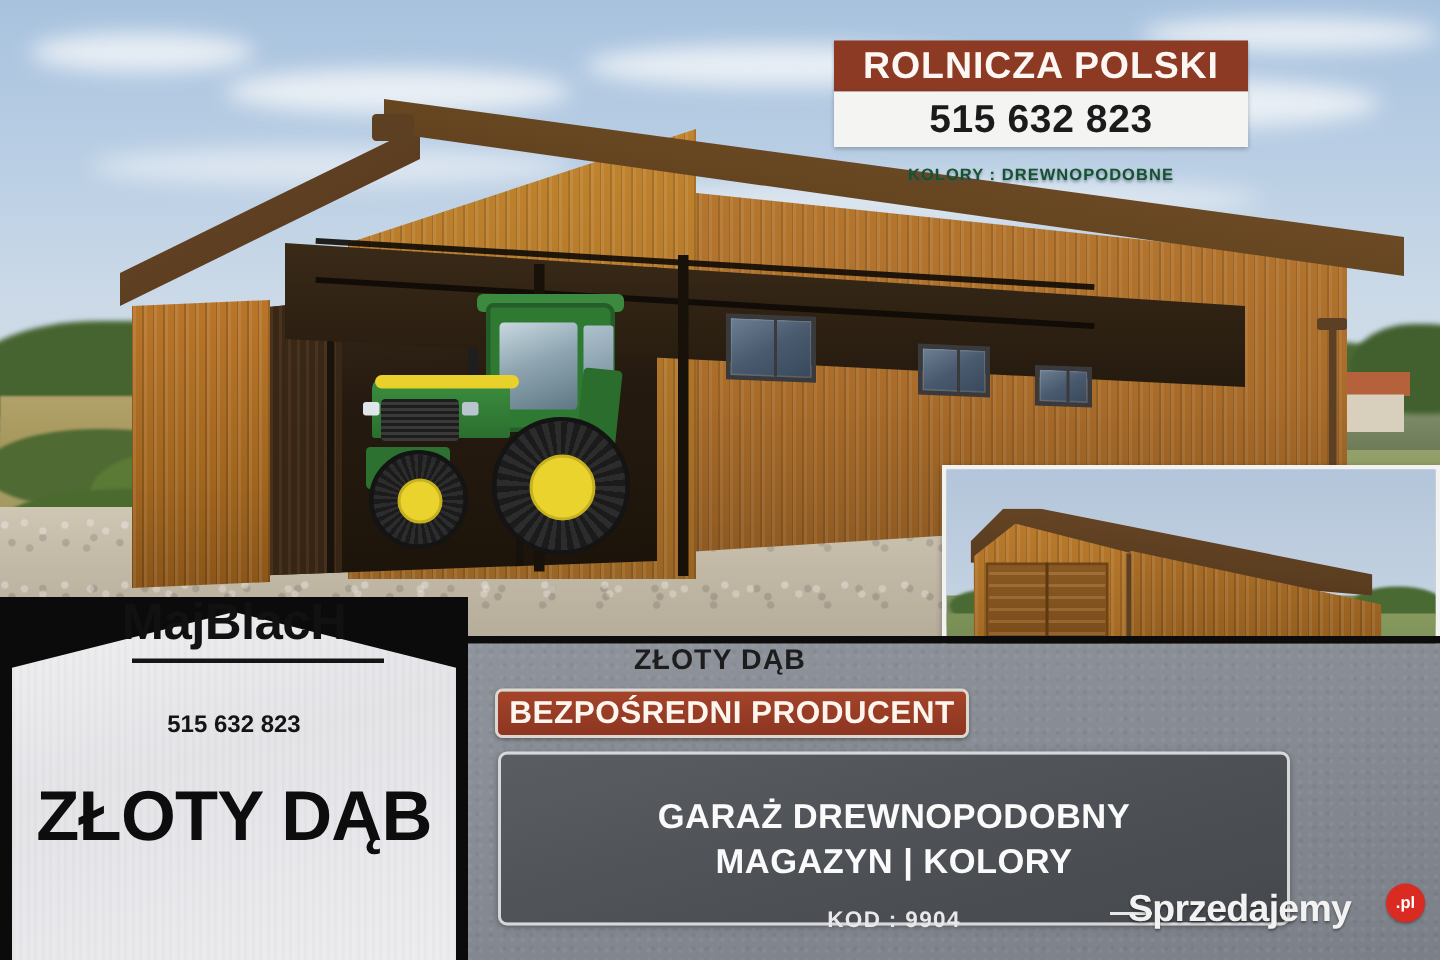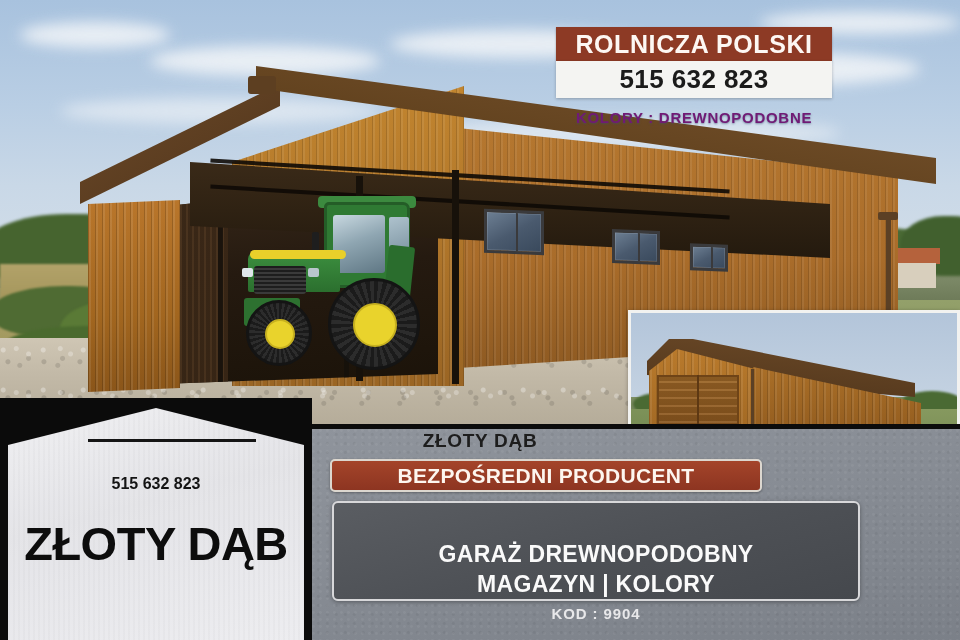--- a/index.html
+++ b/index.html
@@ -270,21 +270,21 @@
     box-shadow:0 1px 3px rgba(0,0,0,.25);
   }
   .banner-phone span {
     color:#1b1b1b; font-weight:bold; font-size:26px; letter-spacing:.4px;
   }
   .kolory {
     position:absolute; left:556px; top:106px; width:276px; height:22px;
     display:flex; align-items:center; justify-content:center;
   }
   .kolory span {
-    color:#701a75; font-weight:bold; font-size:15px; letter-spacing:.7px;
+    color:#14532d; font-weight:bold; font-size:11px; letter-spacing:.7px;
     text-shadow:0 1px 2px rgba(60,80,110,.55);
     white-space:nowrap;
   }
 
   
   .logo-panel {
     position:absolute; left:0px; top:398px; width:312px; height:242px;
     background:#0b0b0b;
     overflow:hidden;
   }
@@ -328,36 +328,36 @@
       linear-gradient(170deg,#8f949c 0%,#878c94 45%,#7b8088 100%);
     background-size:7px 7px, 9px 9px, auto;
     border-top:5px solid #0c0c0c;
   }
   .zloty-small {
     position:absolute; left:330px; top:430px; width:300px;
     color:#1d1d1d; font-weight:bold; font-size:19px; letter-spacing:.7px;
     text-align:center;
   }
   .bezposredni {
-    position:absolute; left:330px; top:459px; width:432px; height:33px;
+    position:absolute; left:330px; top:459px; width:316px; height:33px;
     background:linear-gradient(#a4442a,#8d3521);
     border:2px solid #dcd7cf; border-radius:5px;
     display:flex; align-items:center; justify-content:center;
     box-shadow:0 1px 3px rgba(0,0,0,.35);
   }
   .bezposredni span {
     color:#fdf6ef; font-weight:bold; font-size:21px; letter-spacing:.3px;
     white-space:nowrap;
   }
   .product-box {
-    position:absolute; left:332px; top:501px; width:528px; height:100px;
+    position:absolute; left:332px; top:501px; width:528px; height:116px;
     background:linear-gradient(165deg,#5a5d62 0%,#4e5156 50%,#45484d 100%);
     border:2px solid #d8d8da; border-radius:6px;
     box-shadow:0 1px 4px rgba(0,0,0,.35);
-    display:flex; flex-direction:column; align-items:center; justify-content:flex-end;
+    display:flex; flex-direction:column; align-items:center; justify-content:center;
   }
   .product-box .line {
     color:#fafafa; font-weight:bold; font-size:23px; line-height:30px;
     letter-spacing:.3px; white-space:nowrap;
   }
   .kod {
     position:absolute; left:332px; top:605px; width:528px;
     text-align:center; color:#e8e8ea; font-weight:bold; font-size:15px;
     letter-spacing:.9px;
   }
@@ -581,18 +581,26 @@
   <div class="product-box">
     <div class="line">GARAŻ DREWNOPODOBNY</div>
     <div class="line">MAGAZYN | KOLORY</div>
   </div>
 
   <div class="kod">KOD : 9904</div>
 
   <div class="logo-panel">
     <div class="logo-house"></div>
   </div>
+  <div class="logo-title">MajBlacH</div>
   <div class="logo-rule"></div>
   <div class="logo-phone">515 632 823</div>
   <div class="logo-big">ZŁOTY DĄB</div>
 
+  <div class="watermark">
+    <div class="wm-line"></div>
+    <div class="wm-text">Sprzedajemy</div>
+    <div class="wm-badge">
+      <span>.pl</span>
+    </div>
+  </div>
 
 </div>
 
 </body></html>

